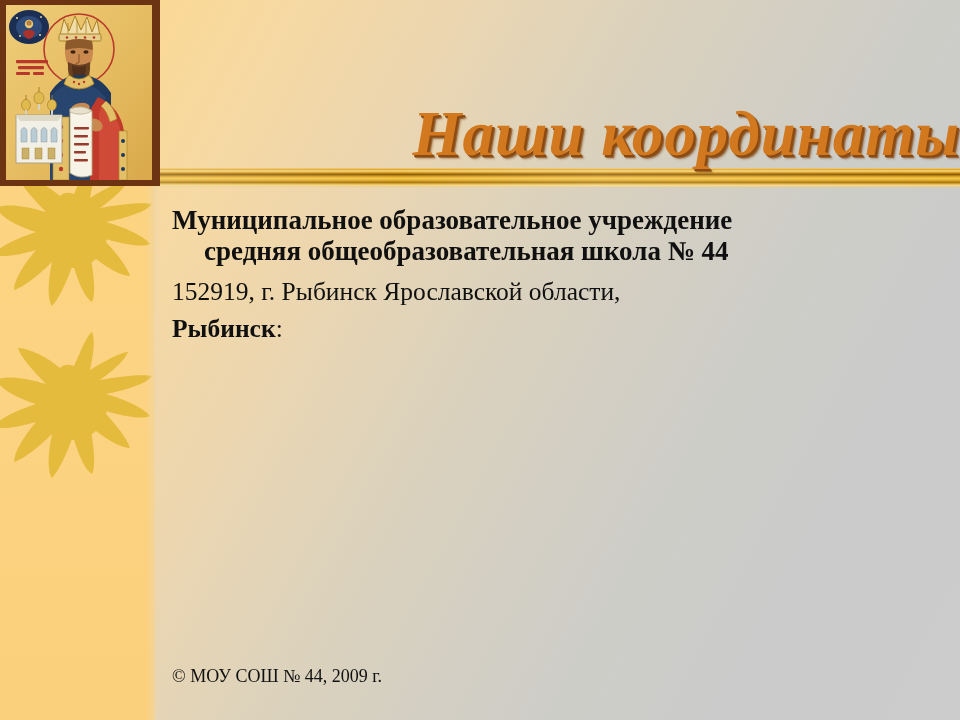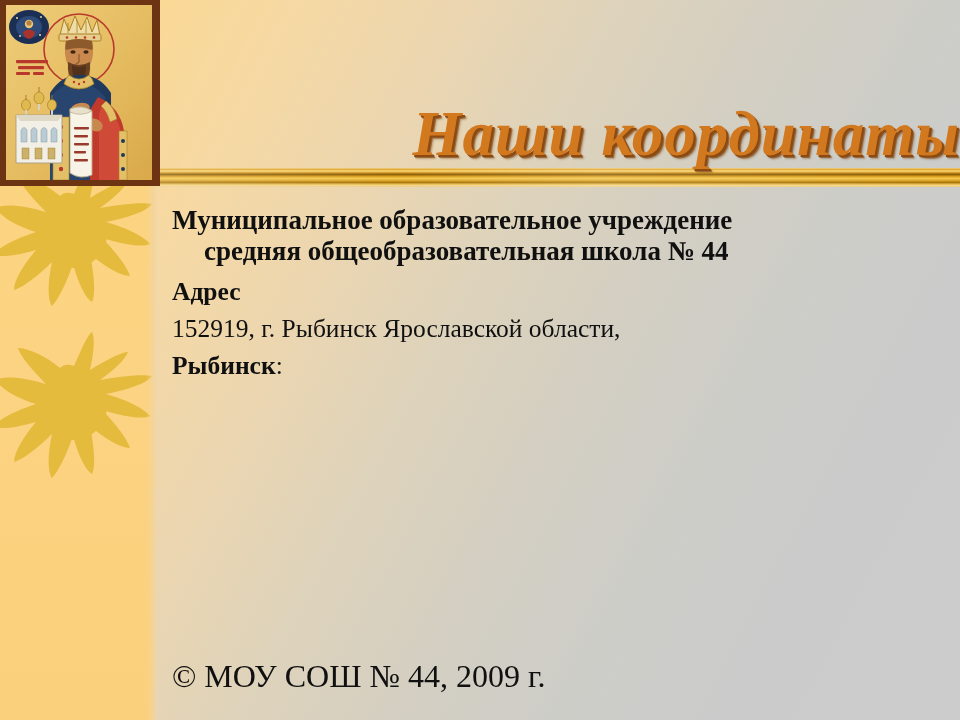--- a/index.html
+++ b/index.html
@@ -159,21 +159,21 @@
   }
   #body-text .hd.second { padding-left: 32px; }
   #body-text .spacer-sm { height: 6px; }
 
   #copyright {
     position: absolute;
     left: 172px;
     top: 660px;
     z-index: 3;
     color: #101010;
-    font-size: 32px;
+    font-size: 18px;
     line-height: 32px;
     white-space: nowrap;
   }
 </style>
 </head>
 <body>
 
 <div id="slide">
 
   <div id="sidebar">
@@ -387,21 +387,20 @@
   <div id="gold-rule"></div>
 
   <div id="body-text">
 
     <div class="hd line">Муниципальное образовательное учреждение</div>
 
     <div class="hd second line">средняя общеобразовательная школа № 44</div>
 
     <div class="spacer-sm"></div>
 
-    <div class="line b">Адрес</div>
 
     <div class="line"> 152919, г. Рыбинск Ярославской области,</div>
 
 
     <div class="line"><span class="b">Рыбинск</span><span>:</span></div>
 
 
 
 
   </div>

